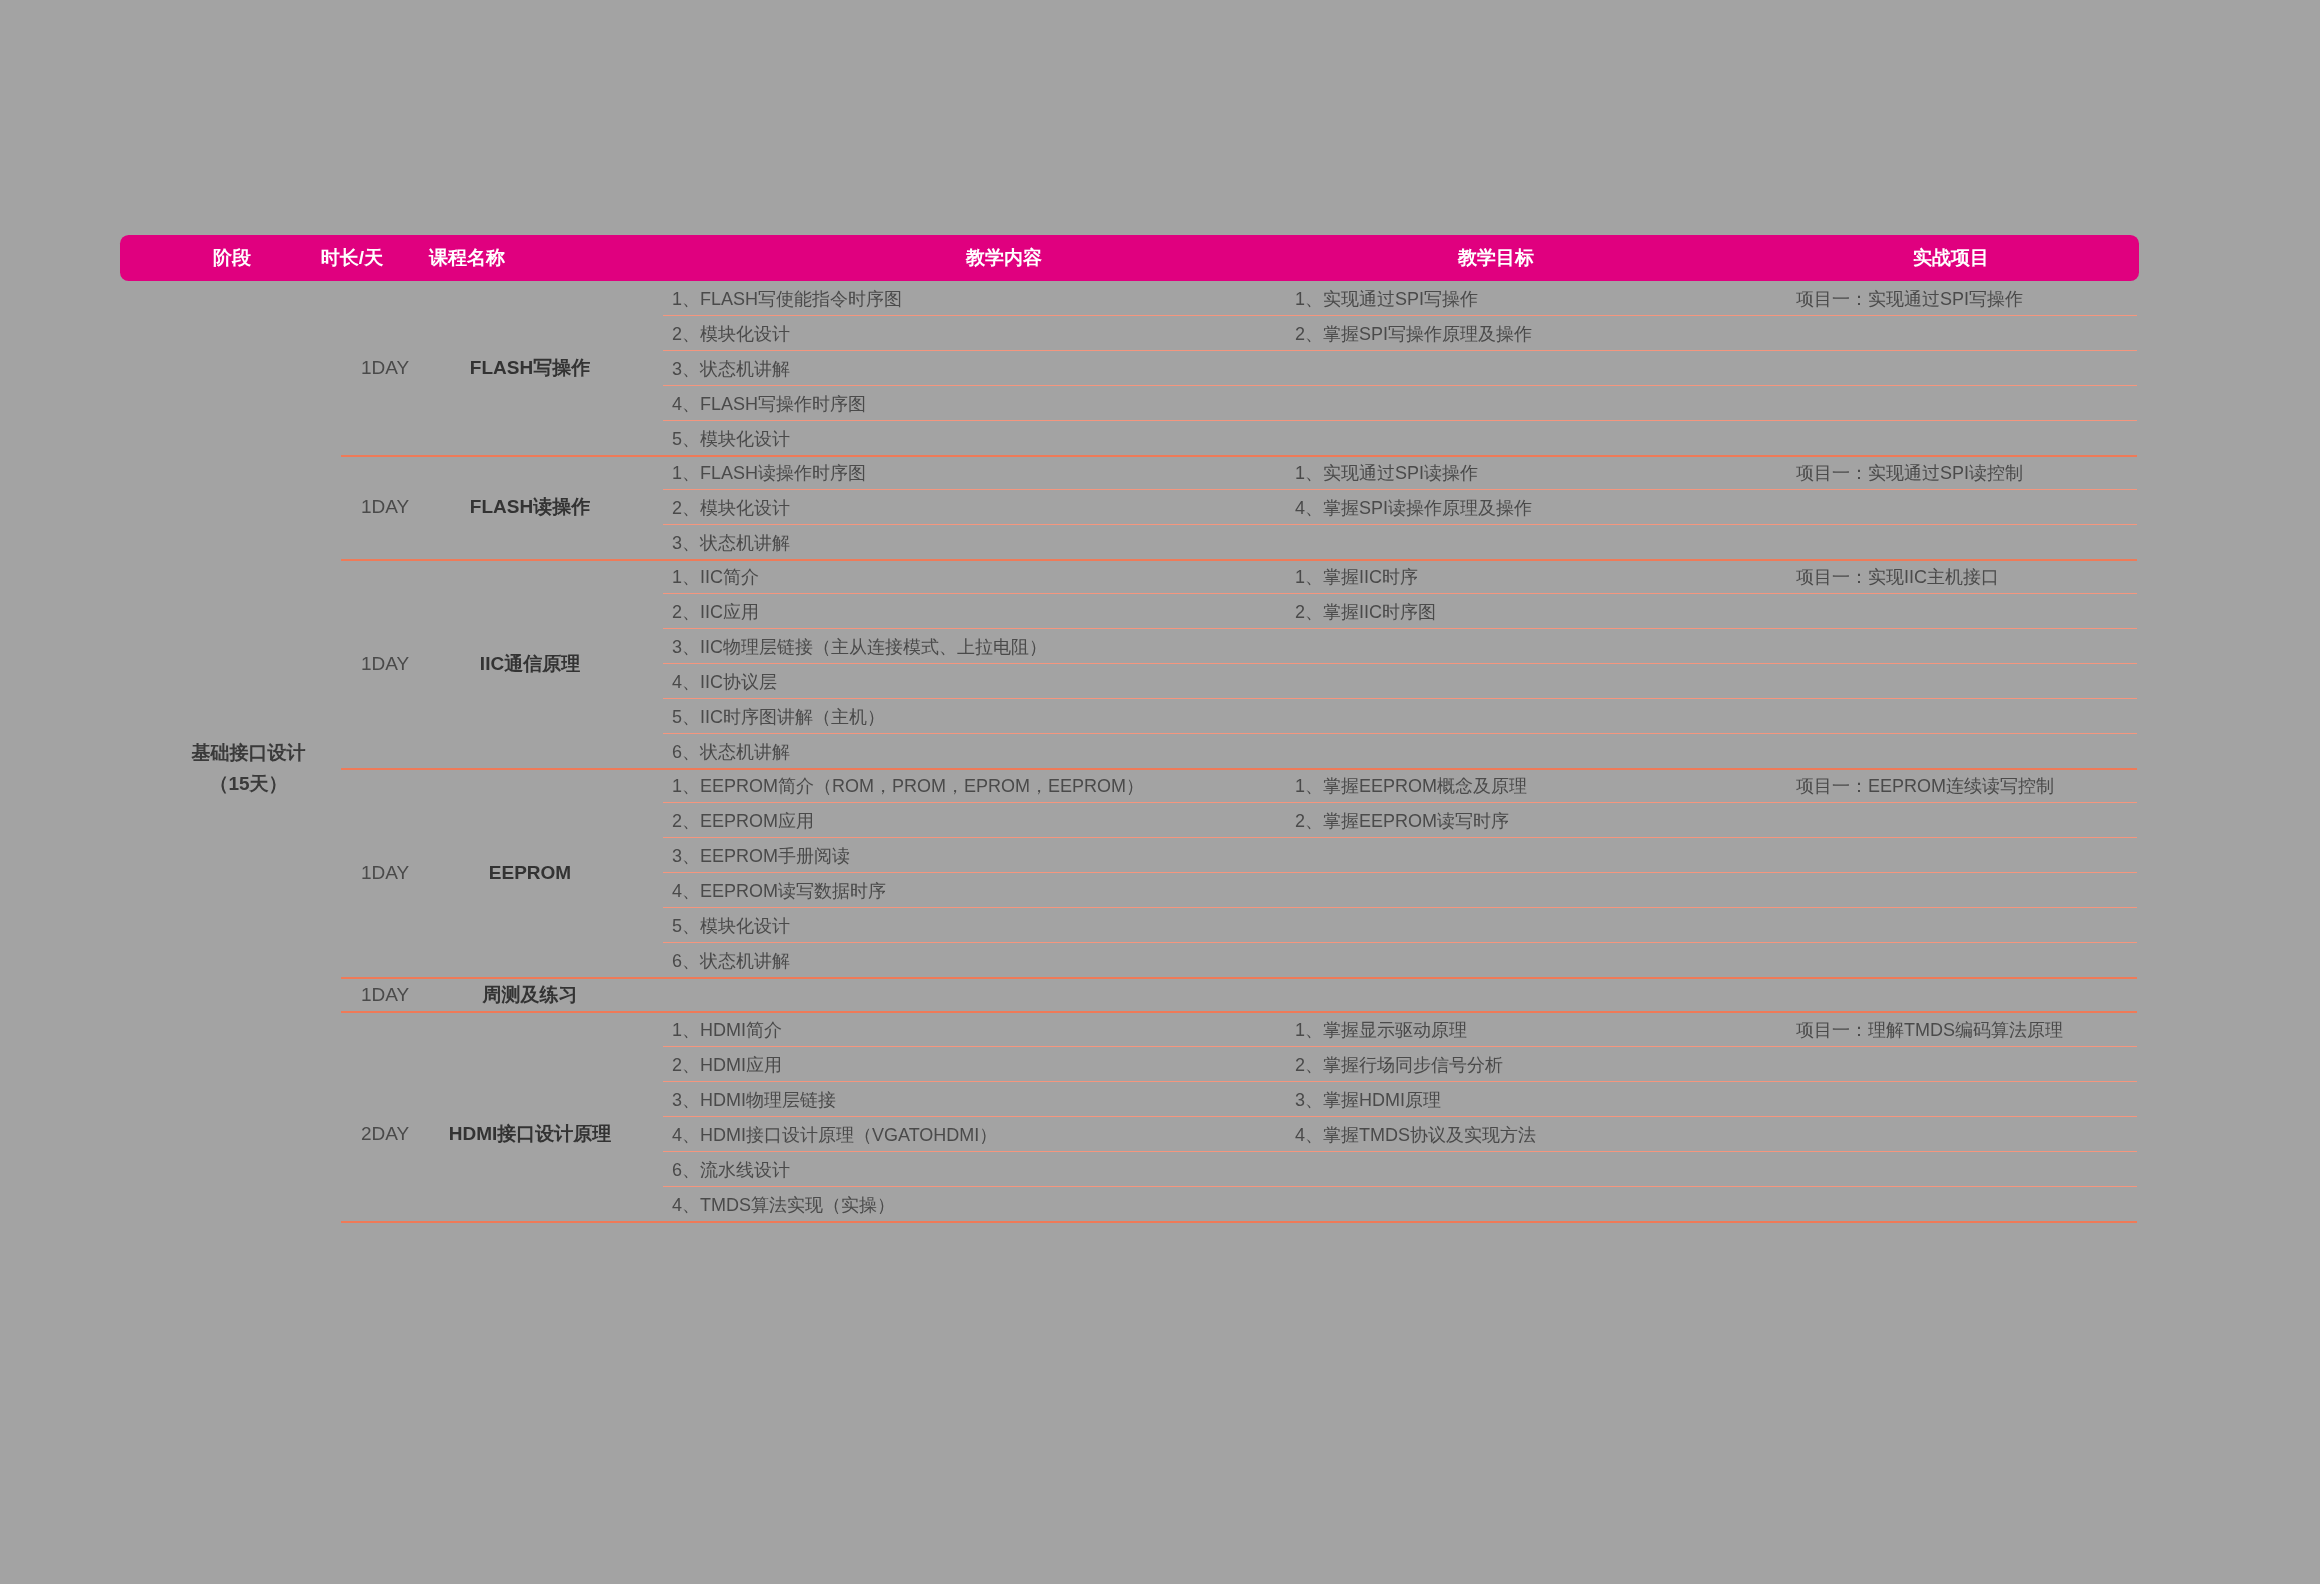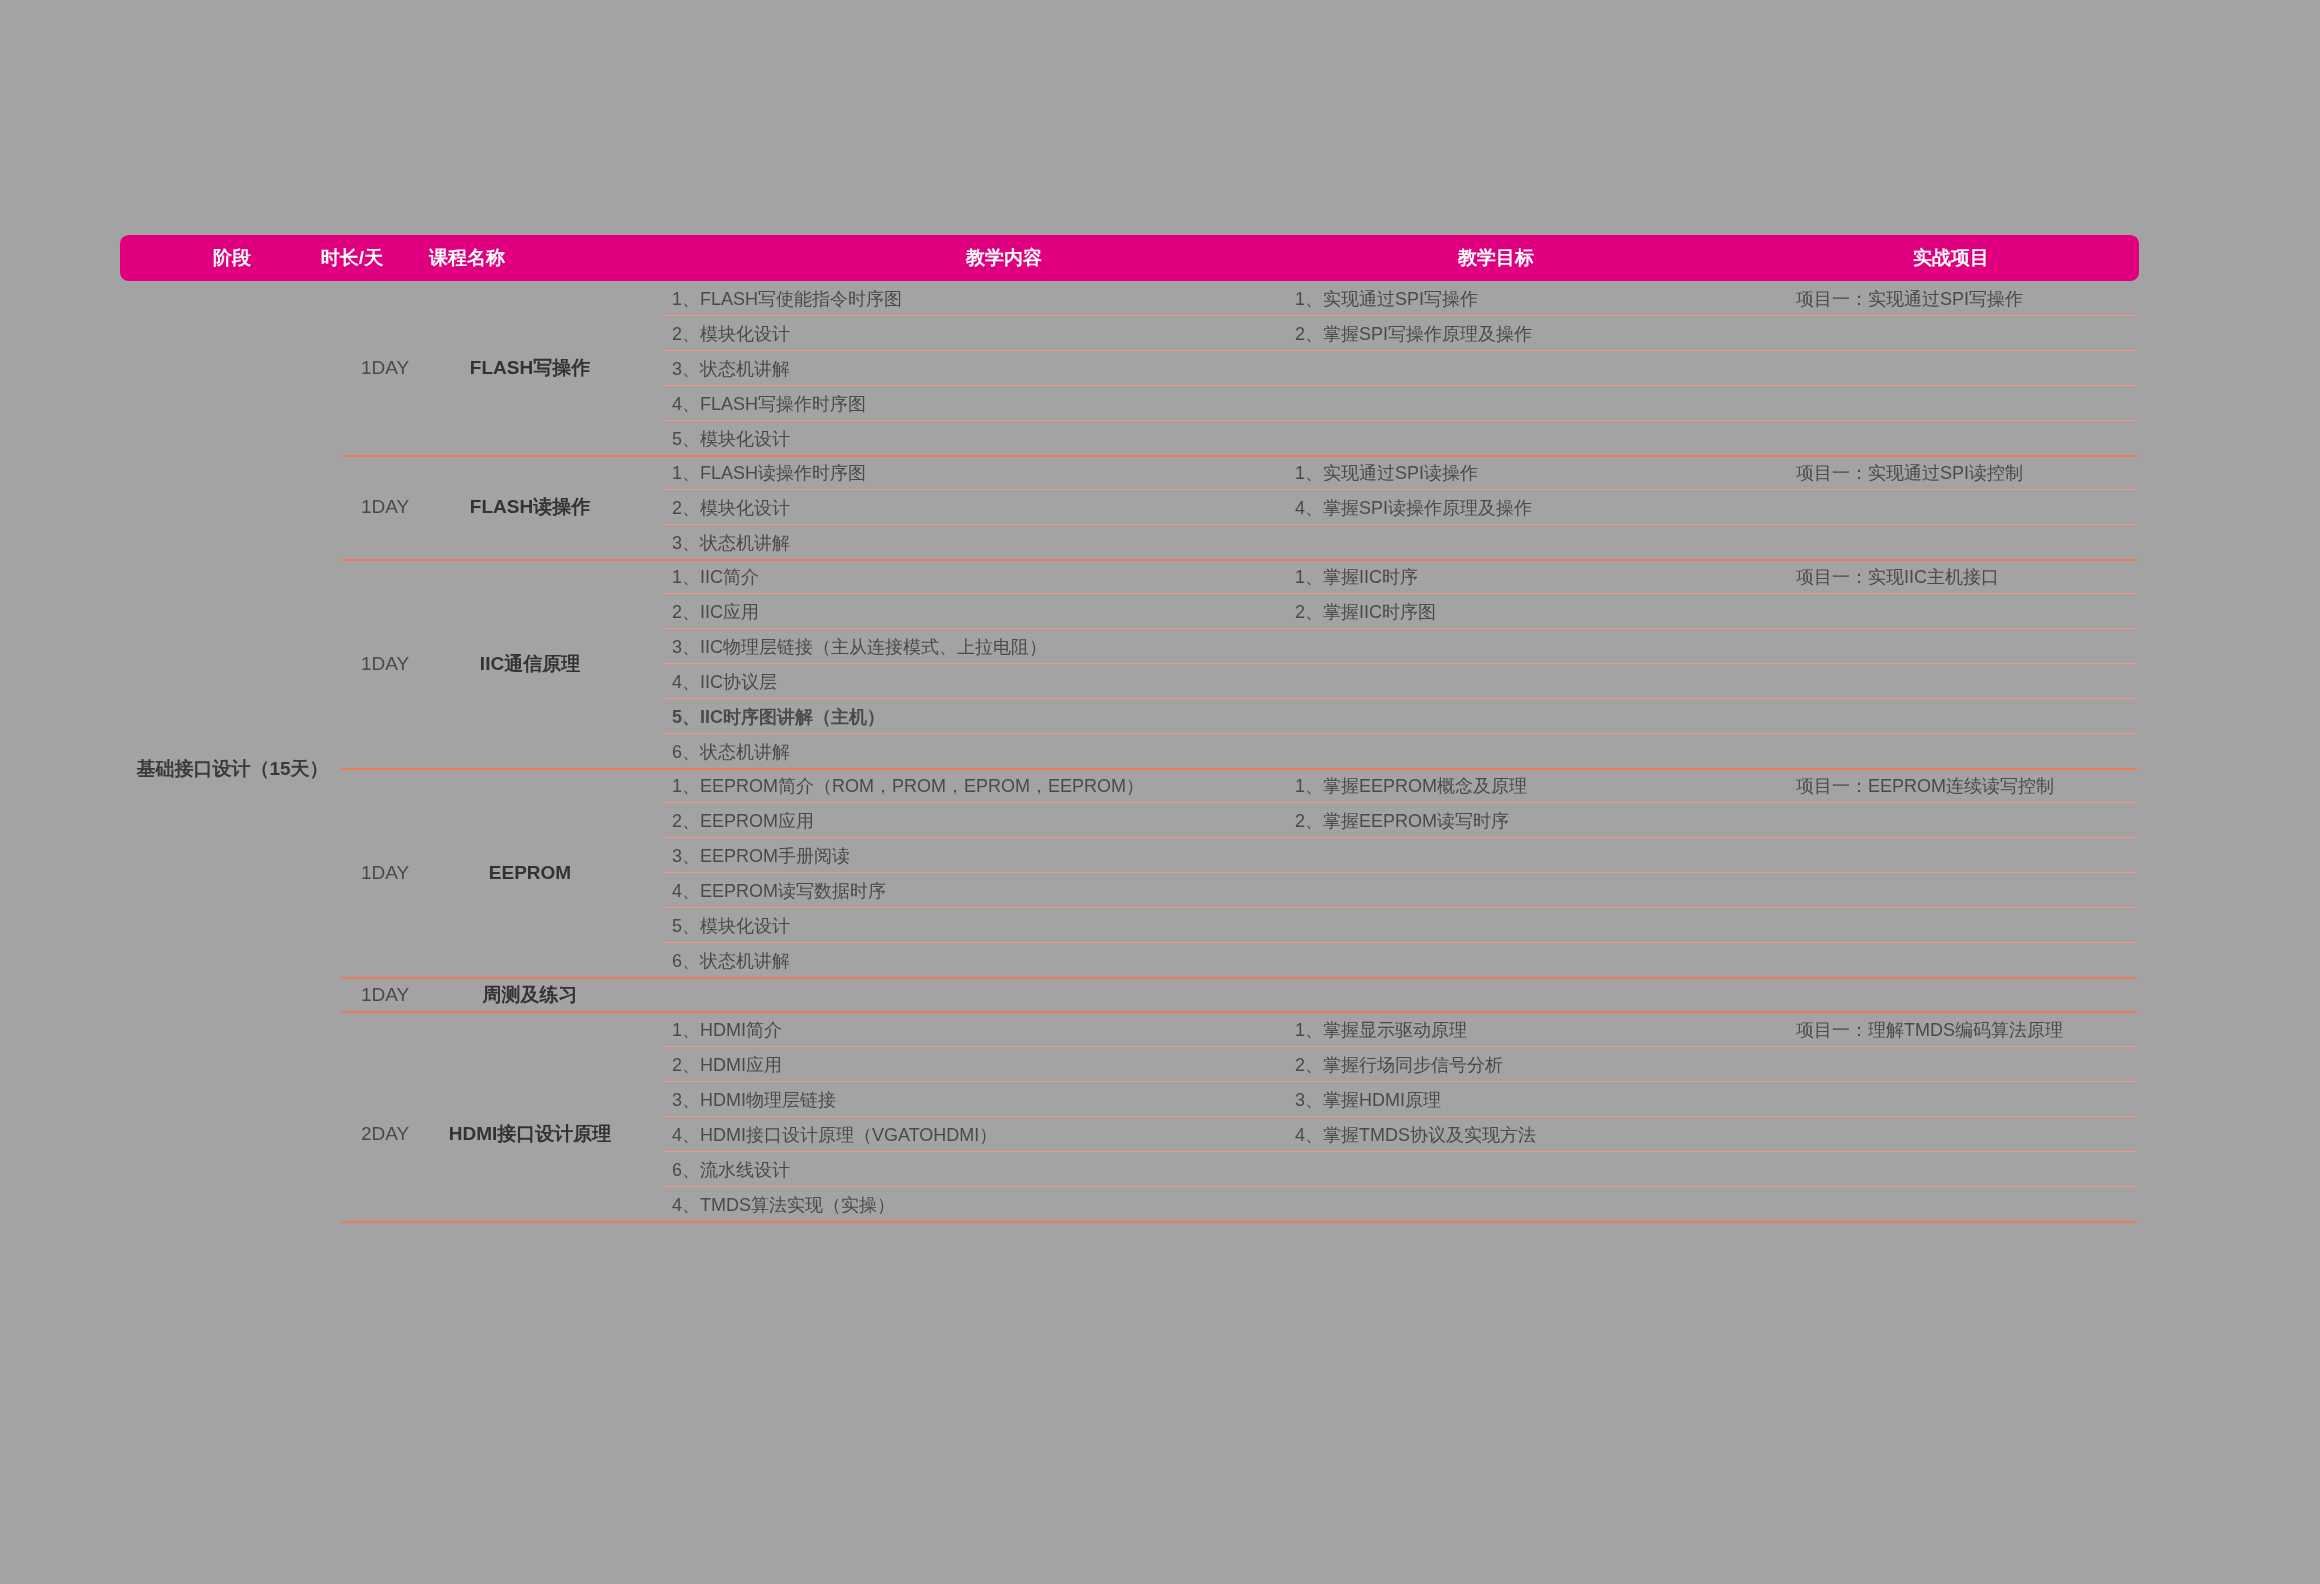--- a/index.html
+++ b/index.html
@@ -28,22 +28,22 @@
     color:#ffffff;
     font-size:19px;
     font-weight:bold;
     white-space:nowrap;
   }
   .table-body {
     position:relative;
   }
   .stage-cell {
     position:absolute;
-    left:0; top:0; bottom:0; width:225px;
-    display:flex; flex-direction:row;
+    left:16px; top:0; bottom:0; width:225px;
+    display:flex; flex-direction:column;
     align-items:center; justify-content:center;
     font-size:19px; font-weight:bold; color:#3a3a3a;
     line-height:31px;
     text-align:center;
   }
   .group {
     position:relative;
   }
   .duration-cell {
     position:absolute;
@@ -161,21 +161,21 @@
               <div class="row-line"></div>
             </div>
             <div class="row" style="height: 35px;">
               <div class="cell cell-content">3、IIC物理层链接（主从连接模式、上拉电阻）</div>
               <div class="row-line"></div>
             </div>
             <div class="row" style="height: 35px;">
               <div class="cell cell-content">4、IIC协议层</div>
               <div class="row-line"></div>
             </div>
-            <div class="row" style="height: 35px; font-weight: bold;">
+            <div class="row" style="height: 35px;">
               <div class="cell cell-content">5、IIC时序图讲解（主机）</div>
               <div class="row-line"></div>
             </div>
             <div class="row" style="height: 35px;">
               <div class="cell cell-content">6、状态机讲解</div>
               <div class="group-line"></div>
             </div>
             <div class="duration-cell">1DAY</div>
             <div class="course-cell">IIC通信原理</div>
           </div>

